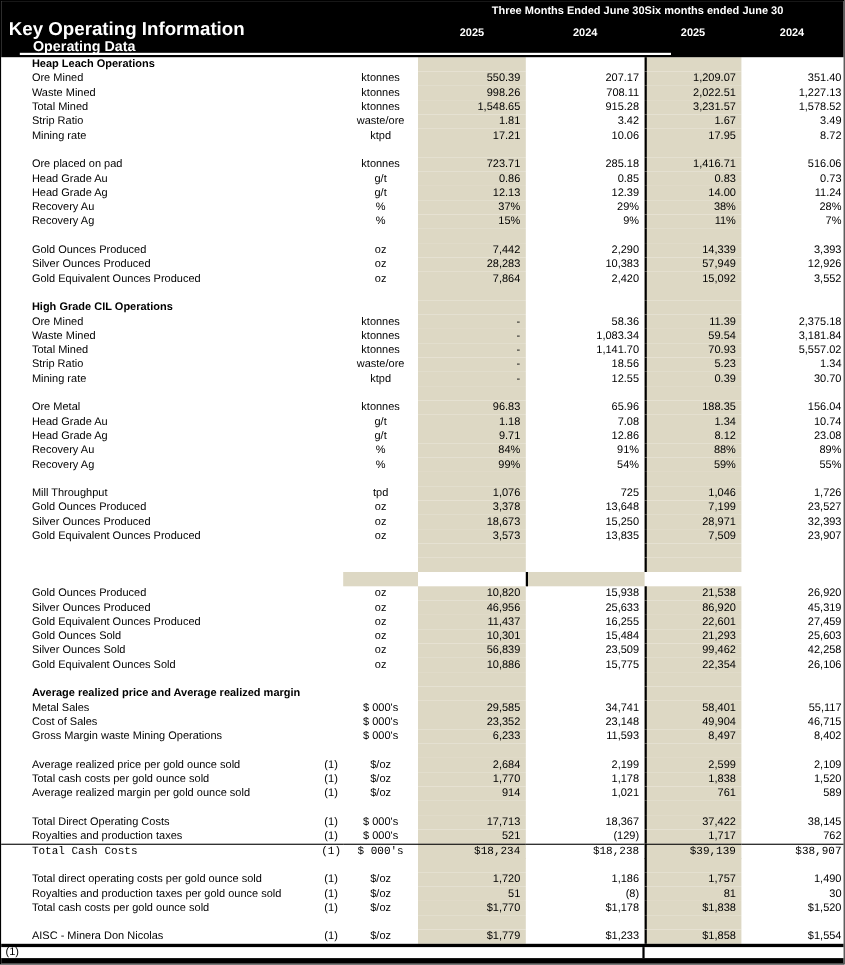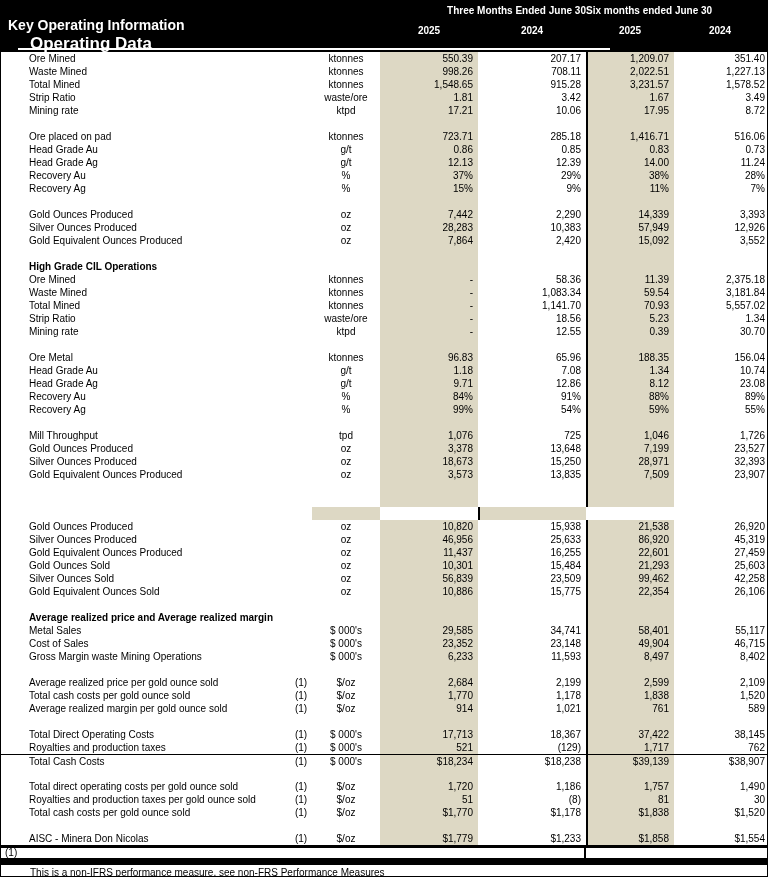--- a/index.html
+++ b/index.html
@@ -15,42 +15,42 @@
     overflow: hidden;
   }
 
   
   .hdr {
     position: relative;
     height: 51px;
     background: #000;
     color: #fff;
   }
-  .hdr .h-title    { position: absolute; left: 7px;  top: 16px; font-size: 14px; font-weight: bold; }
-  .hdr .h-subtitle { position: absolute; left: 29px; top: 33px; font-size: 17px; font-weight: bold; }
+  .hdr .h-title    { position: absolute; left: 7px;  top: 16px; font-size: 17px; font-weight: bold; }
+  .hdr .h-subtitle { position: absolute; left: 29px; top: 33px; font-size: 13px; font-weight: bold; }
   .hdr .h-group1   { position: absolute; left: 379px; width: 206px; top: 4px;  font-size: 10px; font-weight: bold; text-align: right; }
   .hdr .h-group2   { position: absolute; left: 585px; width: 180px; top: 4px;  font-size: 10px; font-weight: bold; text-align: left; }
   .hdr .h-unit     { position: absolute; left: 311px; width: 68px;  top: 24px; font-size: 10px; font-weight: bold; text-align: center; margin-top: 48px; }
   .hdr .h-y1       { position: absolute; left: 379px; width: 98px;  top: 24px; font-size: 10px; font-weight: bold; text-align: center; }
   .hdr .h-y2       { position: absolute; left: 477px; width: 108px; top: 24px; font-size: 10px; font-weight: bold; text-align: center; }
   .hdr .h-y3       { position: absolute; left: 585px; width: 88px;  top: 24px; font-size: 10px; font-weight: bold; text-align: center; }
   .hdr .h-y4       { position: absolute; left: 673px; width: 92px;  top: 24px; font-size: 10px; font-weight: bold; text-align: center; }
   .hdr .h-underline{ position: absolute; left: 17px;  top: 47px; width: 592px; height: 2px; background: #fff; }
 
   
   .tbody { width: 766px; }
   .row {
     display: grid;
     grid-template-columns: 289px 22px 68px 98px 108px 88px 93px;
     height: 13px;
     line-height: 13px;
     font-size: 10px;
     color: #000;
   }
-  .row.tb > div { border-top: 1px solid #000; }
+  .row.tb > div { border-top: 1px solid #000; font-family: Liberation Mono, monospace; }
   .c-label { padding-left: 28px; white-space: nowrap; overflow: hidden; }
   .c-label.bold { font-weight: bold; }
   .c-fn   { text-align: center; }
   .c-unit { text-align: center; }
   .c-val  { text-align: right; padding-right: 5px; white-space: nowrap; }
   .c-val.hl { background: #DDD8C4; }
   .c-val.sep { border-left: 2px solid #000; }
   .c-val.last { padding-right: 2px; }
 
   
@@ -80,20 +80,29 @@
     <div class="h-unit">Unit</div>
     <div class="h-y1">2025</div>
     <div class="h-y2">2024</div>
     <div class="h-y3">2025</div>
     <div class="h-y4">2024</div>
     <div class="h-underline"></div>
   </div>
 
   <div class="tbody" id="tbody">
       <div class="row">
+        <div class="c-label bold">Heap Leach Operations</div>
+        <div class="c-fn"></div>
+        <div class="c-unit"></div>
+        <div class="c-val hl"></div>
+        <div class="c-val"></div>
+        <div class="c-val hl sep"></div>
+        <div class="c-val last"></div>
+      </div>
+      <div class="row">
         <div class="c-label">Ore Mined</div>
         <div class="c-fn"></div>
         <div class="c-unit">ktonnes</div>
         <div class="c-val hl">550.39</div>
         <div class="c-val">207.17</div>
         <div class="c-val hl sep">1,209.07</div>
         <div class="c-val last">351.40</div>
       </div>
       <div class="row">
         <div class="c-label">Waste Mined</div>

